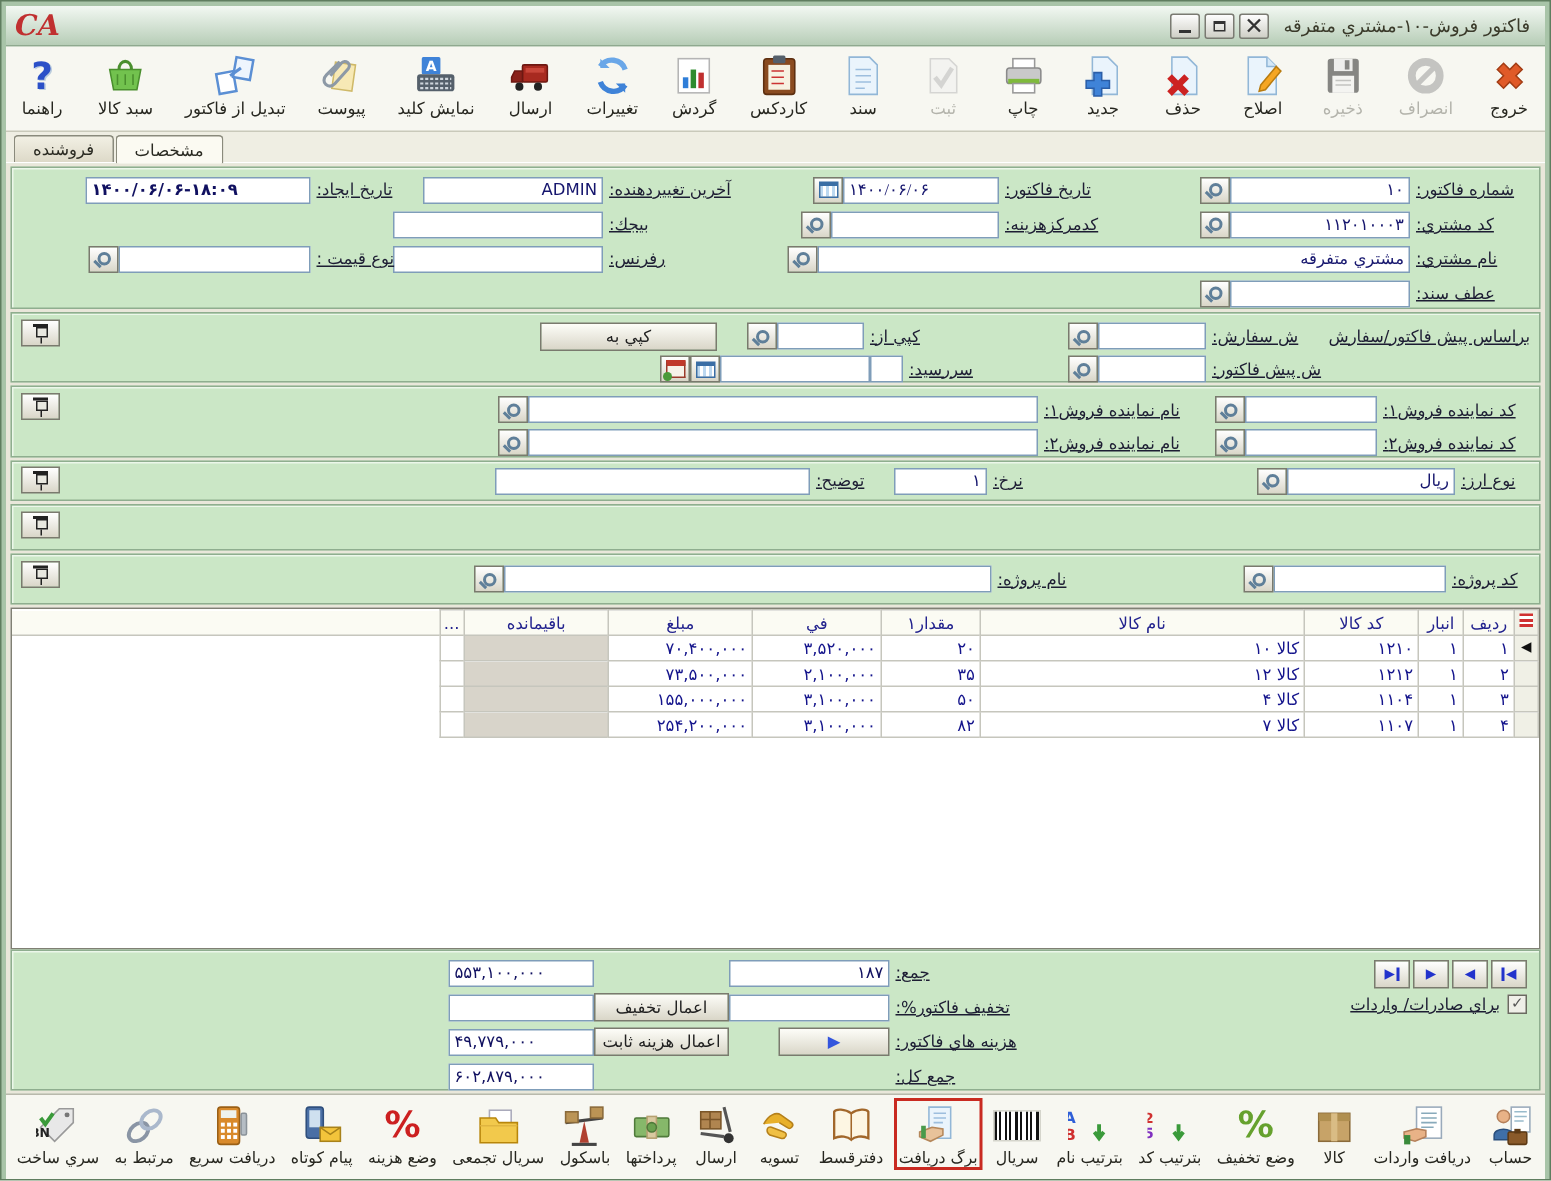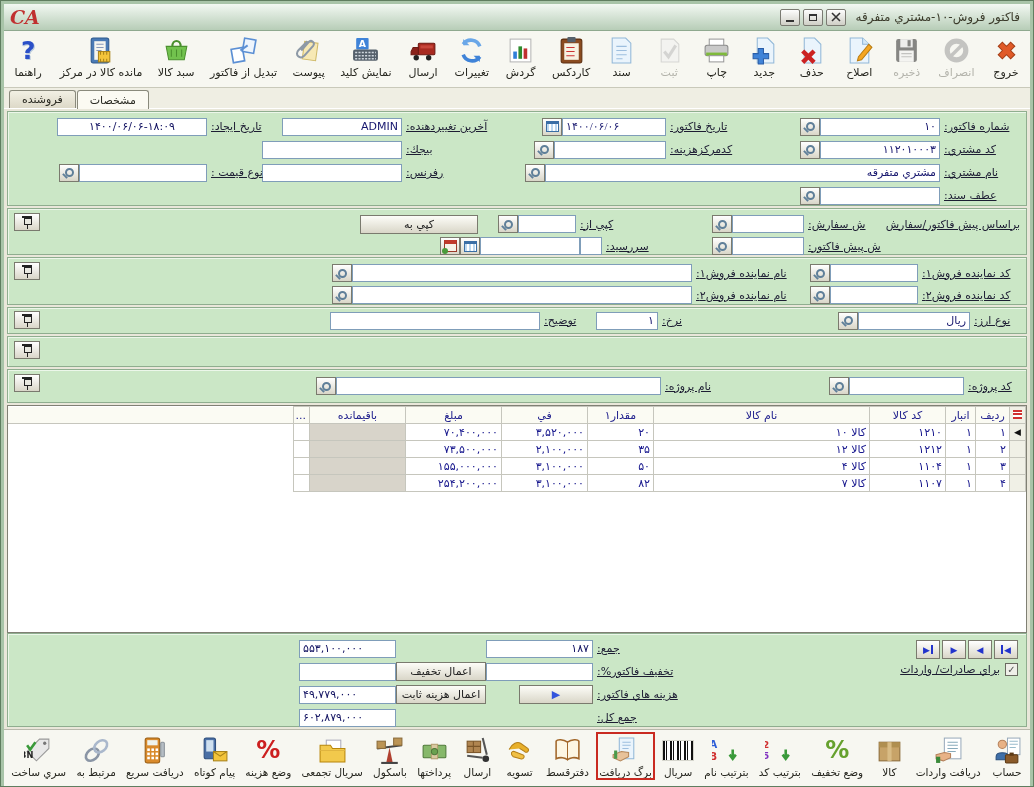--- a/index.html
+++ b/index.html
@@ -280,32 +280,20 @@
           <svg viewBox="0 0 28 28">
             <path d="M10 10c0-7 8-7 8 0" fill="none" stroke="#4a8f2e" stroke-width="2"></path>
             <path d="M4 10h20l-2.5 13h-15z" fill="#72c24e" stroke="#4a8f2e"></path>
             <path d="M9 13v7M14 13v7M19 13v7" stroke="#4a8f2e"></path>
           </svg>
         </span>
         <span class="tlbl">سبد كالا</span>
       </div>
     <div class="tbtn">
         <span class="ic">
-          <svg viewBox="0 0 28 28">
-            <rect x="5" y="2" width="17" height="24" rx="2" fill="#4a7ab5" stroke="#2f5a8f"></rect>
-            <rect x="8" y="5" width="11" height="18" fill="#f5f5ef"></rect>
-            <path d="M10 8h7M10 11h7M10 14h5" stroke="#8899bb"></path>
-            <rect x="12" y="15" width="11" height="10" fill="#f3c43b" stroke="#a8821a"></rect>
-            <path d="M14 15v3M17 15v3M20 15v3M14 22v3M17 22v3M20 22v3" stroke="#a8821a"></path>
-          </svg>
-        </span>
-        <span class="tlbl">مانده كالا در مركز</span>
-      </div>
-    <div class="tbtn">
-        <span class="ic">
           <span class="qmark">?</span>
         </span>
         <span class="tlbl">راهنما</span>
       </div>
   </div>
 
   <div class="tabstrip">
     <div class="tab active">مشخصات</div>
     <div class="tab">فروشنده</div>
   </div>
@@ -326,21 +314,21 @@
           <button class="mini">
             <i class="calg"></i>
           </button>
         </span>
       <span class="lbl gl">آخرين تغييردهنده:</span>
       <span class="fgroup">
           <input class="fld" style="width: 120px;" value="ADMIN">
         </span>
       <span class="lbl gl">تاريخ ايجاد:</span>
       <span class="fgroup">
-          <input class="fld" style="width: 150px; text-align: center;" dir="ltr" readonly="" value="۱۴۰۰/۰۶/۰۶-۱۸:۰۹">
+          <input class="fld" style="width: 150px; text-align: left; font-weight: bold;" dir="ltr" readonly="" value="۱۴۰۰/۰۶/۰۶-۱۸:۰۹">
         </span>
 
       <span class="lbl gl">كد مشتري:</span>
       <span class="fgroup">
           <input class="fld" style="width: 120px;" value="۱۱۲۰۱۰۰۰۳">
           <button class="mini">
             <i class="magg"></i>
           </button>
         </span>
       <span class="lbl gl">كدمركزهزينه:</span>

